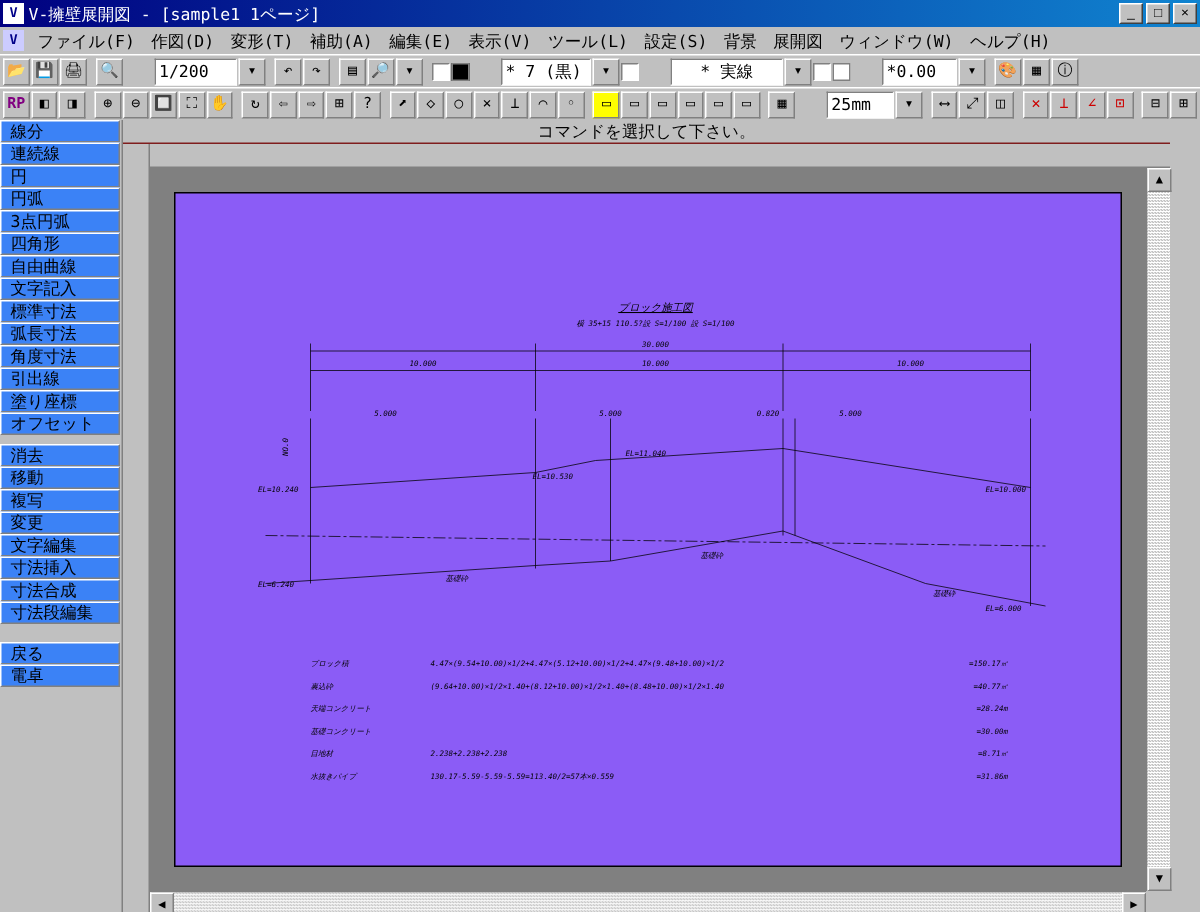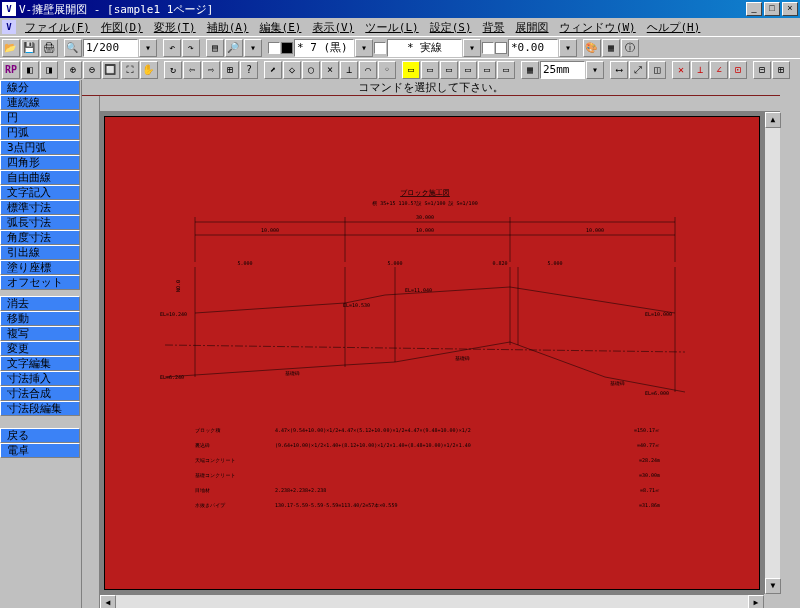--- a/index.html
+++ b/index.html
@@ -5,41 +5,41 @@
 * { margin: 0; padding: 0; box-sizing: border-box; font-family: "MS Gothic", "ＭＳ ゴシック", monospace; }
 body { width: 800px; height: 608px; background: #c0c0c0; overflow: hidden; font-size: 11px; }
 
 .titlebar { height: 18px; background: linear-gradient(to right, #000080, #1084d0); color: #fff; display: flex; align-items: center; padding: 0 2px; }
 .titlebar-icon { width: 14px; height: 14px; background: #fff; margin-right: 3px; display: flex; align-items: center; justify-content: center; color: #008; font-weight: bold; font-size: 9px; }
 .titlebar-text { flex: 1; font-size: 11px; }
 .win-btns { display: flex; gap: 2px; }
 .win-btn { width: 16px; height: 14px; background: #c0c0c0; border: 1px solid; border-color: #fff #404040 #404040 #fff; font-size: 9px; font-family: Arial; text-align: center; line-height: 11px; cursor: pointer; color: #000; }
 
 .menubar { height: 18px; background: #c0c0c0; display: flex; align-items: center; padding: 0 2px; gap: 1px; }
-.menu-item { padding: 1px 5px; font-size: 11px; cursor: pointer; text-decoration: underline; }
+.menu-item { padding: 1px 5px; font-size: 11px; cursor: pointer; }
 
 .toolbar { height: 22px; background: #c0c0c0; border-top: 1px solid #fff; display: flex; align-items: center; padding: 1px 2px; gap: 1px; }
 .tb-btn { width: 18px; height: 18px; border: 1px solid; border-color: #fff #808080 #808080 #fff; background: #c0c0c0; cursor: pointer; font-size: 10px; text-align: center; line-height: 16px; overflow: hidden; }
 .tb-sep { width: 4px; }
-.tb-input { height: 18px; border: 1px solid; border-color: #808080 #fff #fff #808080; background: #fff; font-size: 11px; padding: 3px 2px; }
+.tb-input { height: 18px; border: 1px solid; border-color: #808080 #fff #fff #808080; background: #fff; font-size: 11px; padding: 3px 2px; margin-left: 20px; }
 .cb { width: 12px; height: 12px; border: 1px solid; border-color: #808080 #fff #fff #808080; background: #fff; }
 
 .main { display: flex; height: 530px; }
 .sidebar { width: 82px; background: #c0c0c0; border-right: 1px solid #808080; overflow-y: auto; }
 .sb-btn { width: 80px; height: 15px; border: 1px solid; border-color: #fff #808080 #808080 #fff; background: #3b82f6; font-size: 11px; text-align: left; padding-left: 6px; cursor: pointer; line-height: 13px; overflow: hidden; }
 .sb-gap { height: 6px; }
 
 .canvas-area { flex: 1; background: #808080; display: flex; flex-direction: column; position: relative; }
 .prompt-bar { height: 16px; background: #c0c0c0; border-bottom: 1px solid #7f1d1d; text-align: center; font-size: 11px; line-height: 16px; }
 .canvas-wrap { flex: 1; display: flex; }
 .vruler { width: 18px; background: #c0c0c0; border-right: 1px solid #808080; }
 .hruler { height: 16px; background: #c0c0c0; border-bottom: 1px solid #808080; }
 .drawing-col { flex: 1; display: flex; flex-direction: column; }
 .drawing-row { flex: 1; display: flex; }
-.drawing { flex: 1; background: #b91c1c; border: 1px solid #000; margin: 4px; position: relative; overflow: hidden; }
+.drawing { flex: 1; background: #8b5cf6; border: 1px solid #000; margin: 16px; position: relative; overflow: hidden; font-style: italic; }
 .vscroll { width: 16px; background: #c0c0c0; border-left: 1px solid #808080; display: flex; flex-direction: column; }
 .hscroll-row { height: 16px; display: flex; }
 .hscroll { flex: 1; background: #c0c0c0; border-top: 1px solid #808080; display: flex; }
 .sb-arrow { width: 16px; height: 16px; border: 1px solid; border-color: #fff #808080 #808080 #fff; background: #c0c0c0; text-align: center; font-size: 8px; line-height: 14px; cursor: pointer; }
 .sb-track { flex: 1; background: repeating-conic-gradient(#c0c0c0 0% 25%, #fff 0% 50%) 50% / 2px 2px; }
 .rpanel { width: 20px; background: #c0c0c0; }
 
 .dwg-svg { position: absolute; top: 0; left: 0; }
 .dwg-text { font-family: "MS Gothic", monospace; font-size: 7px; fill: #000; }
 .dwg-text-s { font-family: "MS Gothic", monospace; font-size: 5px; fill: #000; }

